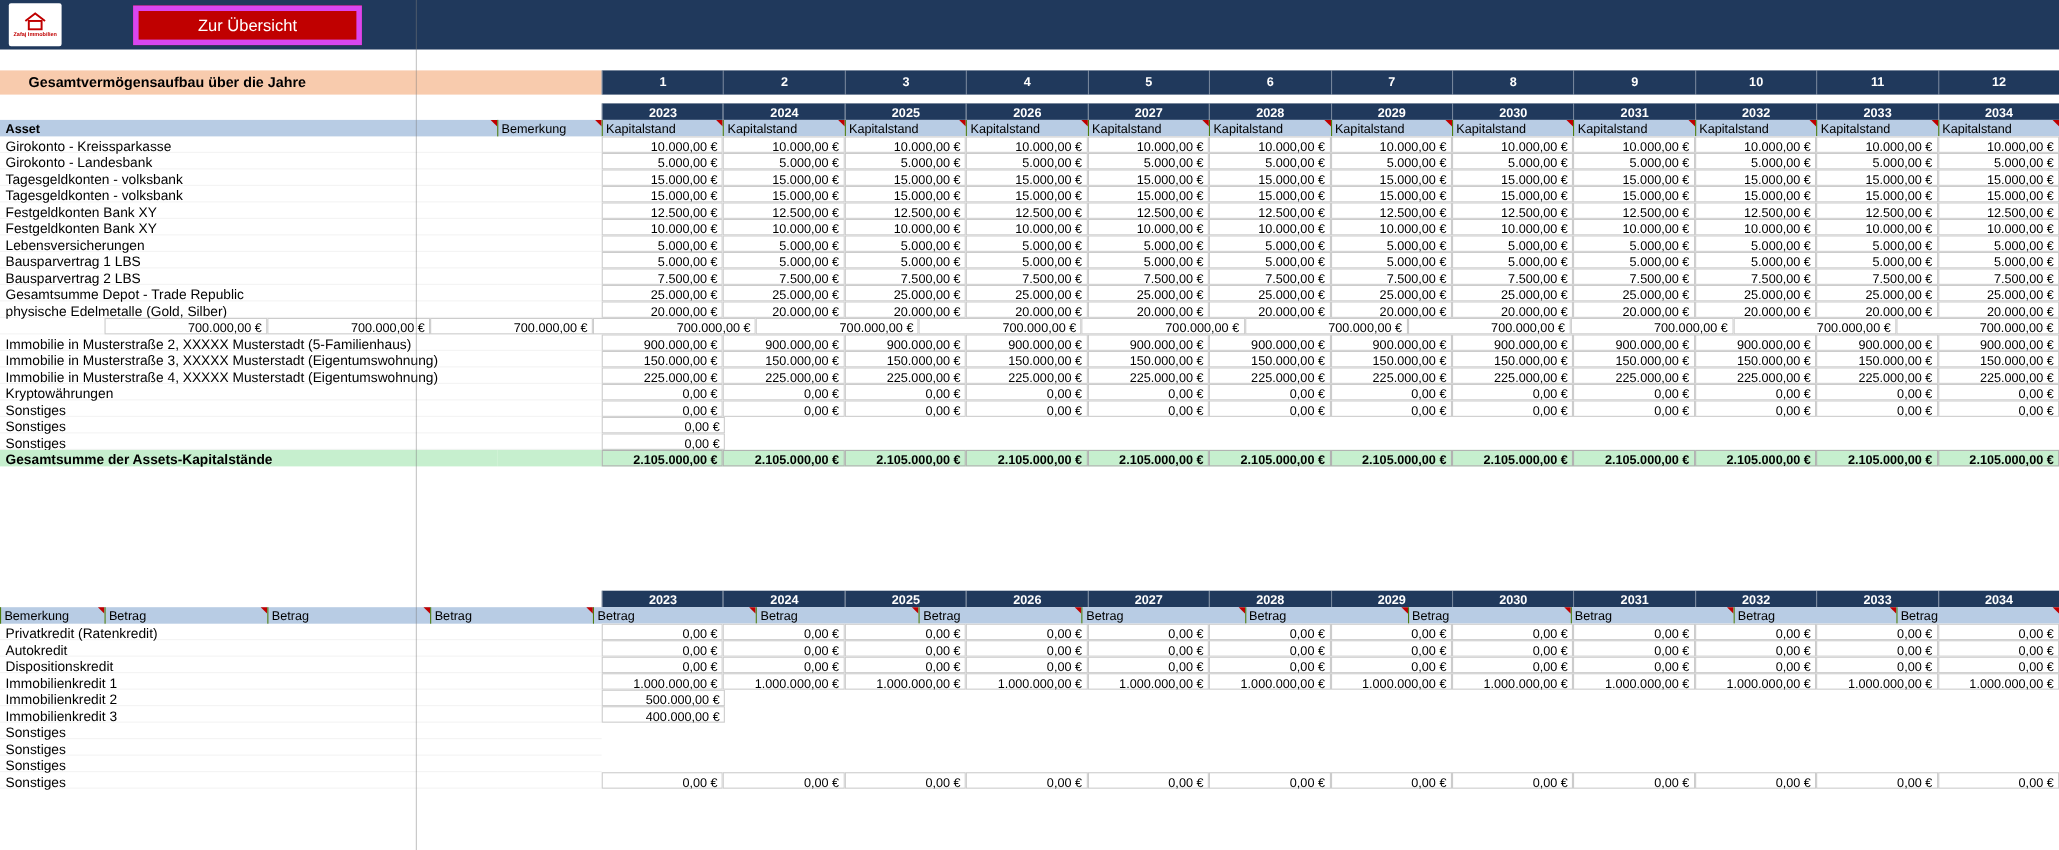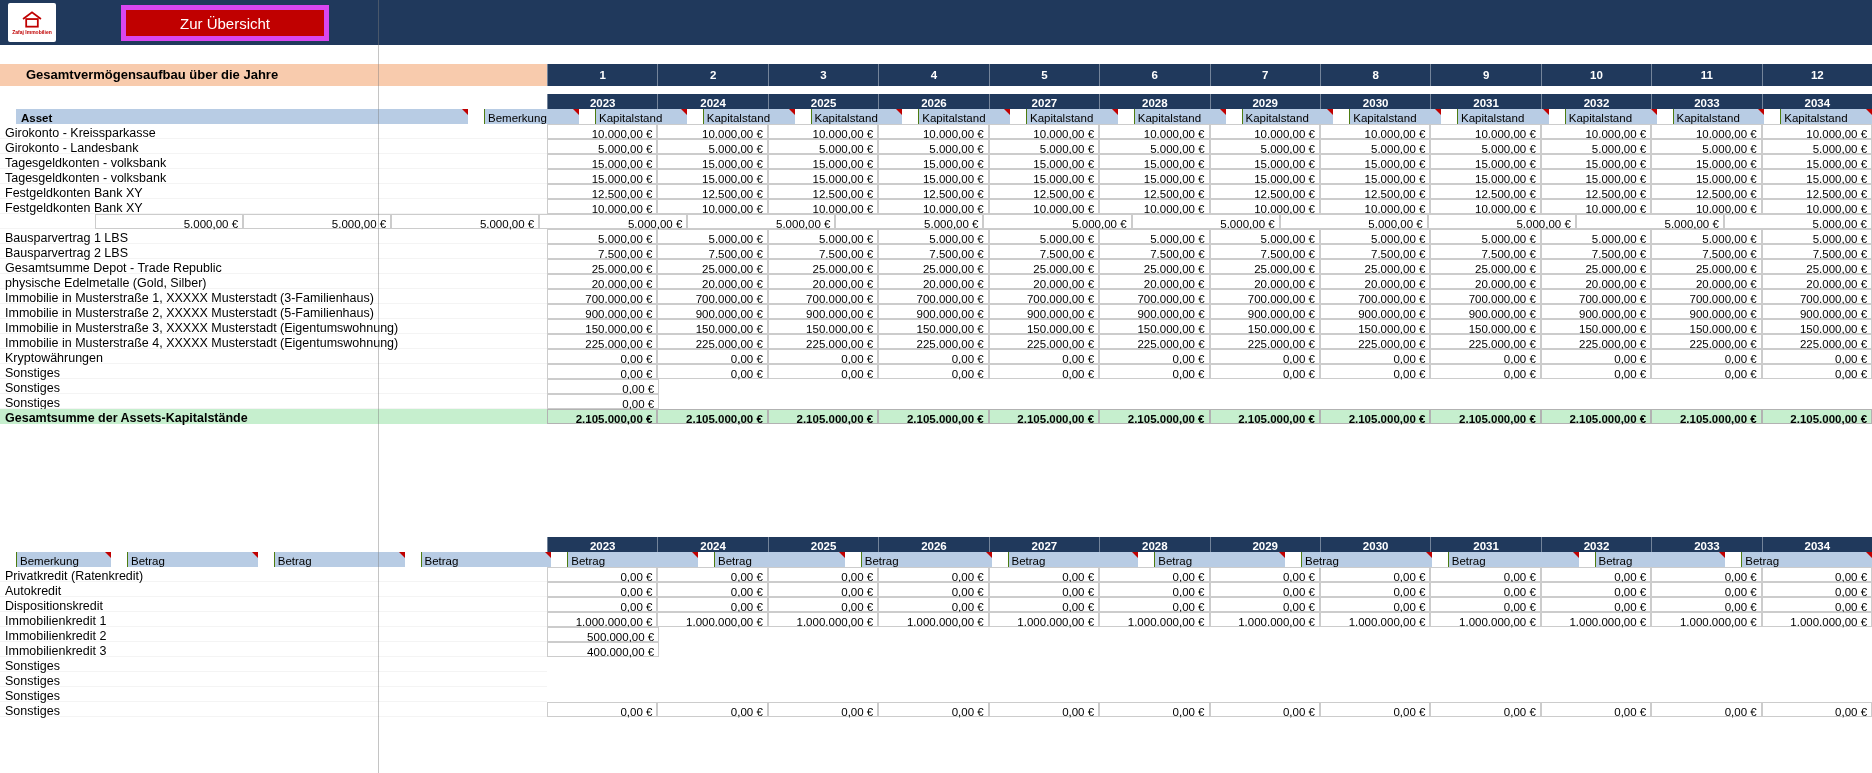--- a/index.html
+++ b/index.html
@@ -42,21 +42,21 @@
     width:452px; padding-left:5px; font-size:12.5px; line-height:19.4px;
     white-space:nowrap; overflow:visible; position:relative;
   }
   .c-bem { width:95px; position:relative; }
   .c-val { flex:1 1 0; min-width:0; font-size:11.5px; line-height:19.4px; position:relative; }
   .spacer-left { width:547px; }
   .year-cell {
     background:var(--navy,#20395C); color:#fff; font-weight:bold; font-size:11.5px;
     text-align:center; border-left:1px solid rgba(255,255,255,.38);
   }
-  .head-cell { background:var(--hblue,#B8CCE4); font-size:11.5px; line-height:19.4px;margin-left:16px; }
+  .head-cell { background:var(--hblue,#B8CCE4); font-size:11.5px; line-height:19.4px; }
   .label-head { font-weight:bold; }
   .c-bem.head-cell, .vhead { border-left:1px solid #4d7c0f; padding-left:3px; }
   .vcell {
     text-align:right; padding-right:4px; background:#fff;
     border:0.5px solid #cccccc;
   }
   .vcell.empty { border:none; background:transparent; }
   .data-row .c-label, .data-row .c-bem { border-bottom:1px solid rgba(0,0,0,0.045); }
   .total-row .c-label, .total-row .c-bem, .total-row .vcell {
     background:var(--green,#C6EFCE); font-weight:bold;
@@ -227,20 +227,21 @@
         <div class="c-val vcell">10.000,00 €</div>
         <div class="c-val vcell">10.000,00 €</div>
         <div class="c-val vcell">10.000,00 €</div>
         <div class="c-val vcell">10.000,00 €</div>
         <div class="c-val vcell">10.000,00 €</div>
         <div class="c-val vcell">10.000,00 €</div>
         <div class="c-val vcell">10.000,00 €</div>
         <div class="c-val vcell">10.000,00 €</div>
       </div>
       <div class="srow data-row">
+        <div class="c-label">Lebensversicherungen</div>
         <div class="c-bem"></div>
         <div class="c-val vcell">5.000,00 €</div>
         <div class="c-val vcell">5.000,00 €</div>
         <div class="c-val vcell">5.000,00 €</div>
         <div class="c-val vcell">5.000,00 €</div>
         <div class="c-val vcell">5.000,00 €</div>
         <div class="c-val vcell">5.000,00 €</div>
         <div class="c-val vcell">5.000,00 €</div>
         <div class="c-val vcell">5.000,00 €</div>
         <div class="c-val vcell">5.000,00 €</div>
@@ -306,21 +307,20 @@
         <div class="c-val vcell">20.000,00 €</div>
         <div class="c-val vcell">20.000,00 €</div>
         <div class="c-val vcell">20.000,00 €</div>
         <div class="c-val vcell">20.000,00 €</div>
         <div class="c-val vcell">20.000,00 €</div>
         <div class="c-val vcell">20.000,00 €</div>
         <div class="c-val vcell">20.000,00 €</div>
         <div class="c-val vcell">20.000,00 €</div>
       </div>
       <div class="srow data-row">
-        <div class="c-label">Immobilie in Musterstraße 1, XXXXX Musterstadt (3-Familienhaus)</div>
         <div class="c-bem"></div>
         <div class="c-val vcell">700.000,00 €</div>
         <div class="c-val vcell">700.000,00 €</div>
         <div class="c-val vcell">700.000,00 €</div>
         <div class="c-val vcell">700.000,00 €</div>
         <div class="c-val vcell">700.000,00 €</div>
         <div class="c-val vcell">700.000,00 €</div>
         <div class="c-val vcell">700.000,00 €</div>
         <div class="c-val vcell">700.000,00 €</div>
         <div class="c-val vcell">700.000,00 €</div>

